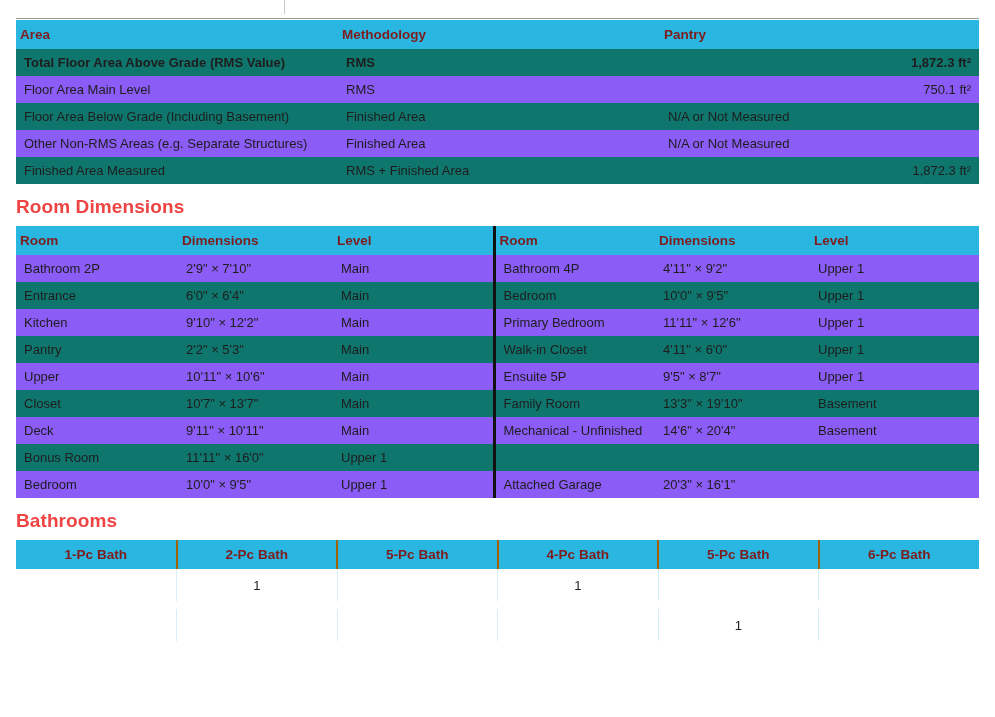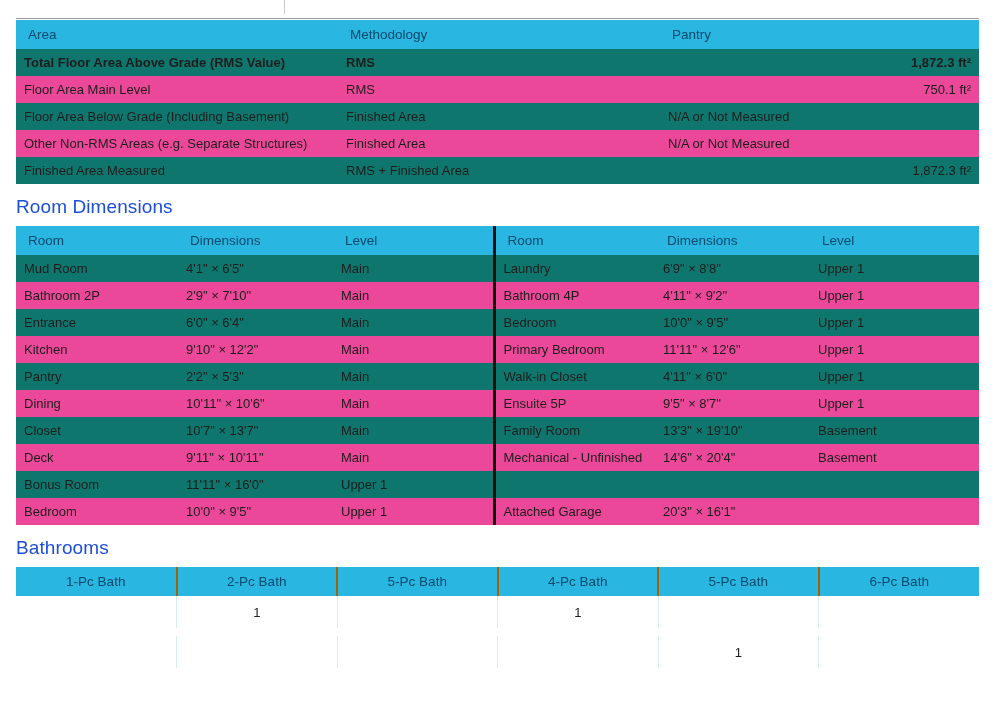--- a/index.html
+++ b/index.html
@@ -47,49 +47,49 @@
     box-sizing: border-box;
   }
   table {
     border-collapse: collapse;
     width: 963px;
     table-layout: fixed;
     font-size: 13px;
   }
   th {
     background: #29b6e0;
-    color: #0c4a6e;
+    color: #7f1d1d;
     text-align: left;
-    font-weight: normal;
+    font-weight: bold;
     font-size: 13.5px;
-    padding: 7px 12px;
+    padding: 7px 4px;
     border: none;
   }
   td {
     padding: 6px 8px;
     border: none;
     vertical-align: middle;
     font-size: 13px;
     color: #1d1d1d;
   }
   tr.alt td {
-    background: #ec4899;
+    background: #8b5cf6;
     margin-left: 38px;
   }
   tr.plain td {
     background: #0f766e;
   }
   td.bold, td.bold * {
     font-weight: bold;
   }
   h2 {
     font-size: 19px;
-    font-weight: normal;
+    font-weight: bold;
     margin: 12px 0 8px 0;
-    color: #1d4ed8;
+    color: #ef4444;
     letter-spacing: 0.1px;
   }
   
   .area-table col.c1 { width: 322px; }
   .area-table col.c2 { width: 322px; }
   .area-table col.c3 { width: 319px; }
 
   
   .rooms-table col.r1 { width: 162px; }
   .rooms-table col.r2 { width: 155px; }
@@ -193,28 +193,20 @@
         <tr>
           <th>Room</th>
           <th>Dimensions</th>
           <th>Level</th>
           <th class="divider">Room</th>
           <th>Dimensions</th>
           <th>Level</th>
         </tr>
       </thead>
       <tbody>
-        <tr class="plain">
-          <td>Mud Room</td>
-          <td>4'1" × 6'5"</td>
-          <td>Main</td>
-          <td class="divider">Laundry</td>
-          <td>6'9" × 8'8"</td>
-          <td>Upper 1</td>
-        </tr>
         <tr class="alt">
           <td>Bathroom 2P</td>
           <td>2'9" × 7'10"</td>
           <td>Main</td>
           <td class="divider">Bathroom 4P</td>
           <td>4'11" × 9'2"</td>
           <td>Upper 1</td>
         </tr>
         <tr class="plain">
           <td>Entrance</td>
@@ -234,21 +226,21 @@
         </tr>
         <tr class="plain">
           <td>Pantry</td>
           <td>2'2" × 5'3"</td>
           <td>Main</td>
           <td class="divider">Walk-in Closet</td>
           <td>4'11" × 6'0"</td>
           <td>Upper 1</td>
         </tr>
         <tr class="alt">
-          <td>Dining</td>
+          <td>Upper</td>
           <td>10'11" × 10'6"</td>
           <td>Main</td>
           <td class="divider">Ensuite 5P</td>
           <td>9'5" × 8'7"</td>
           <td>Upper 1</td>
         </tr>
         <tr class="plain">
           <td>Closet</td>
           <td>10'7" × 13'7"</td>
           <td>Main</td>

